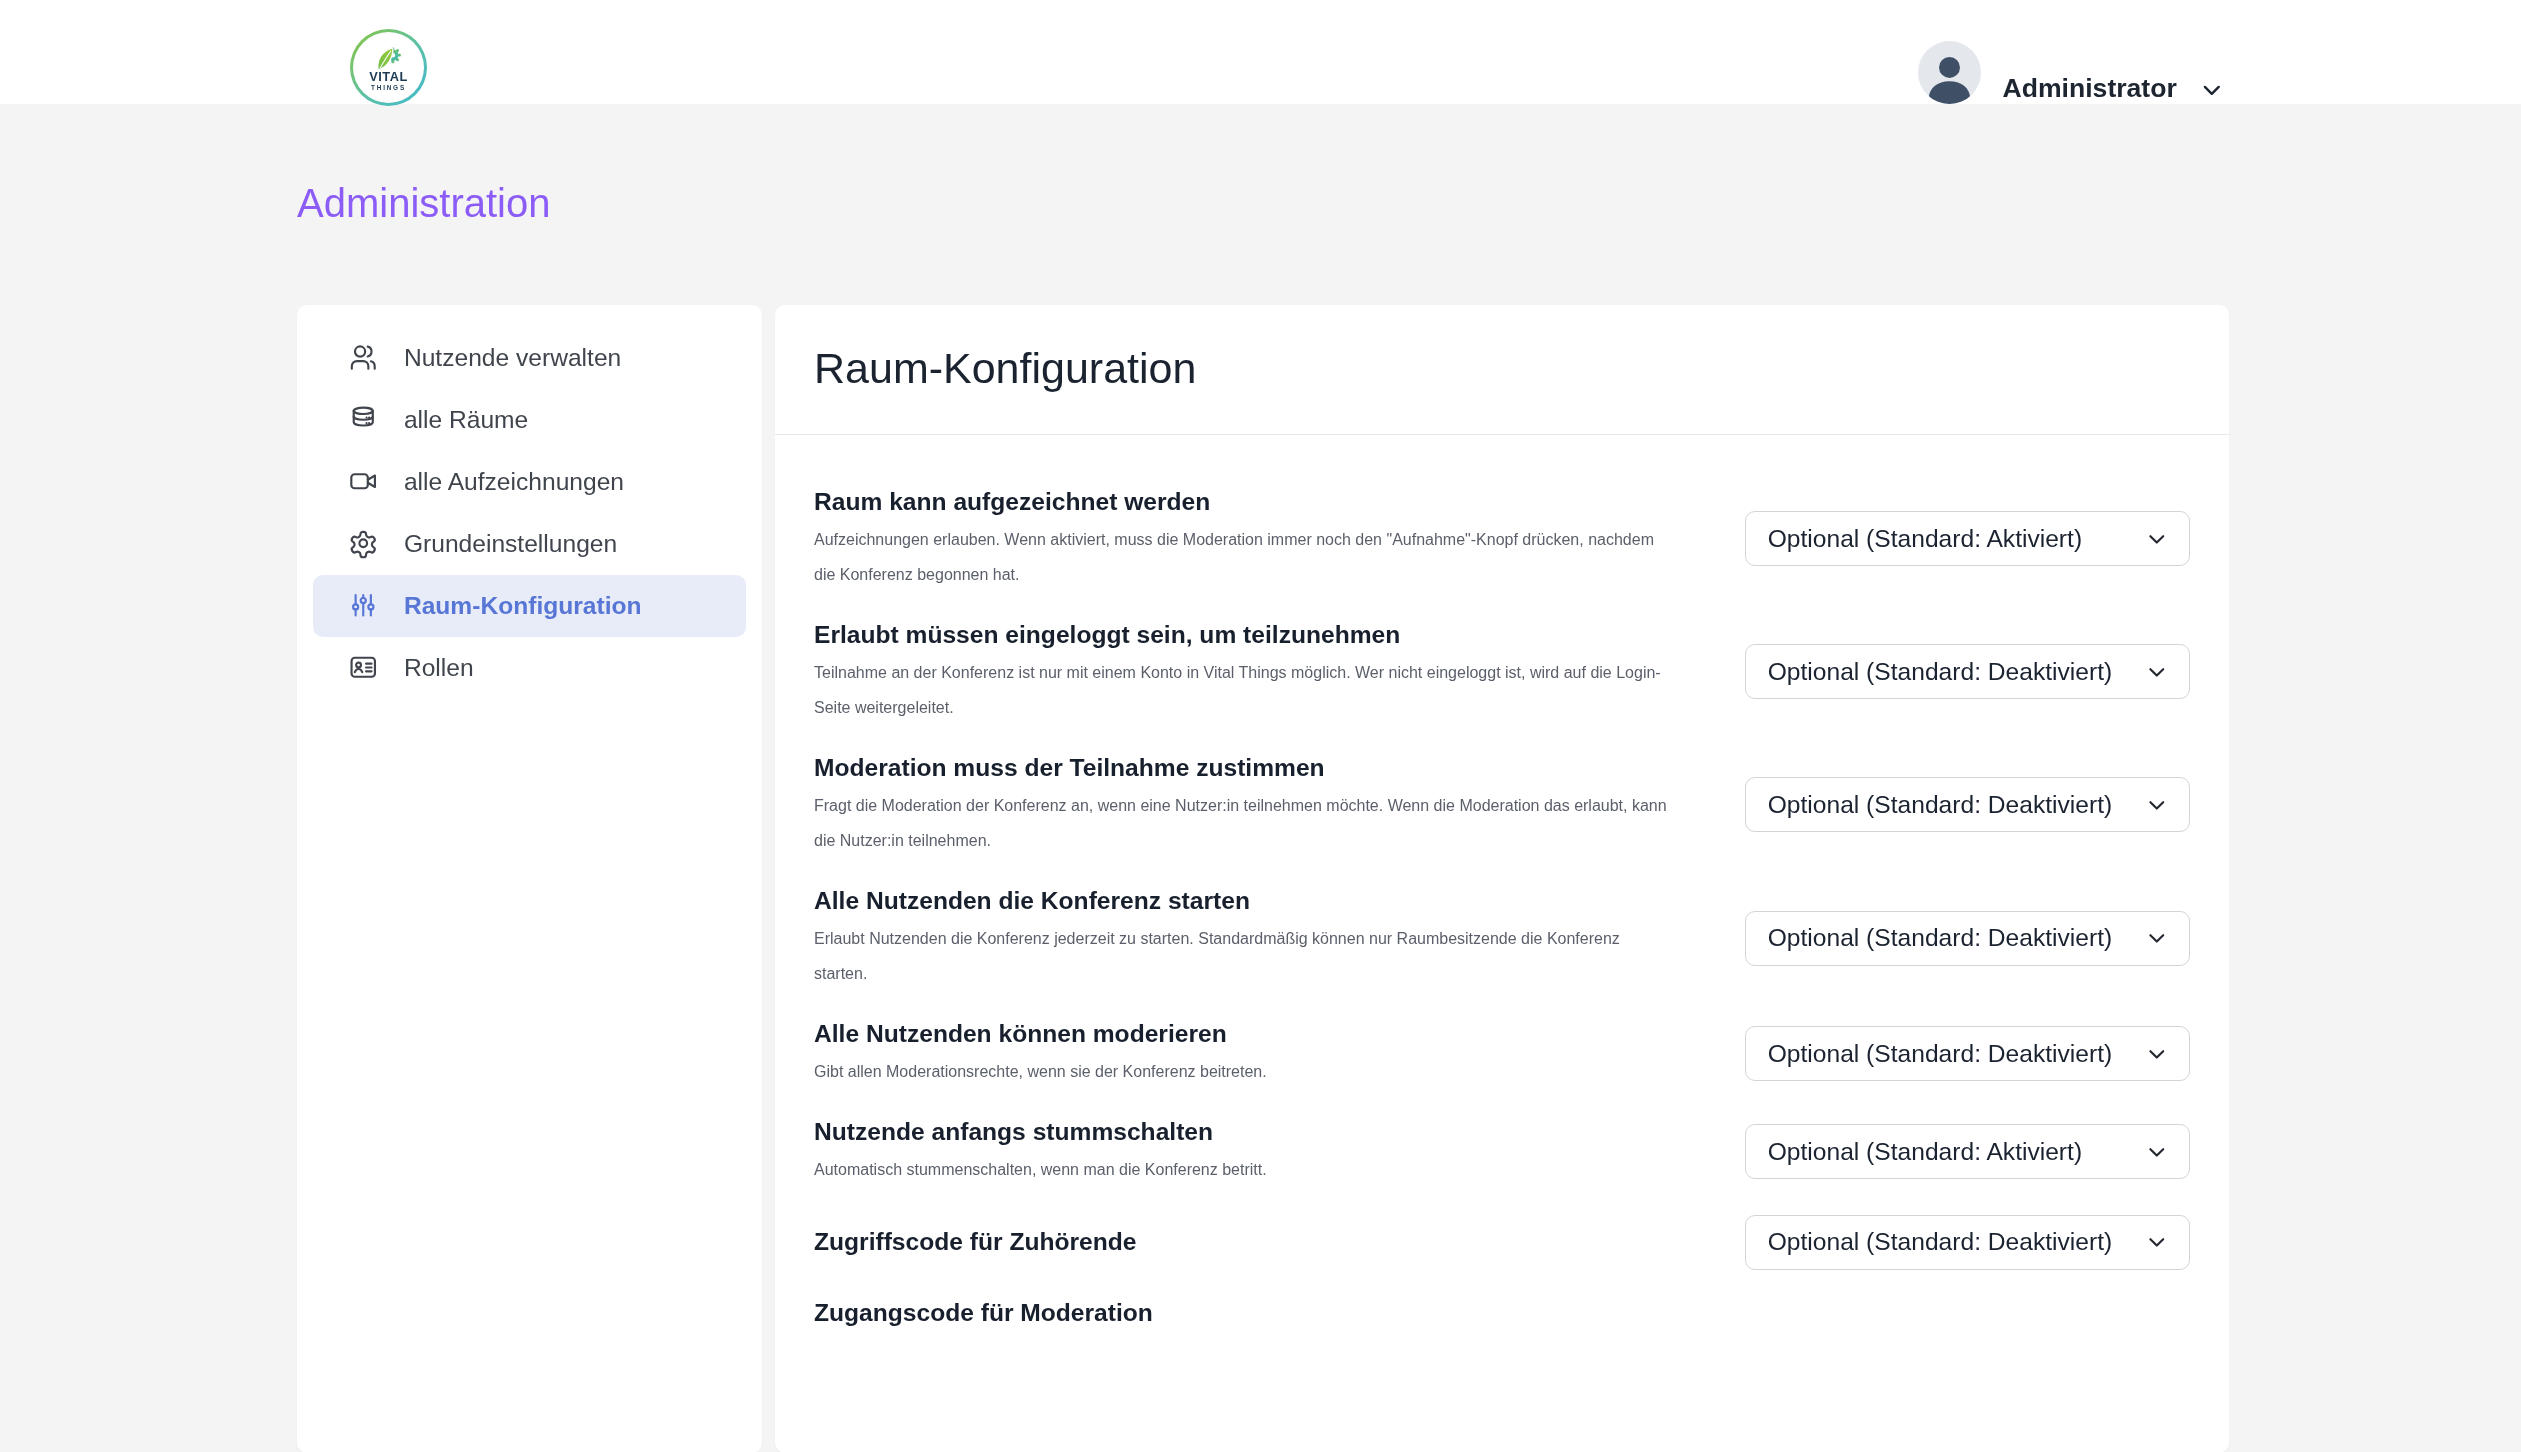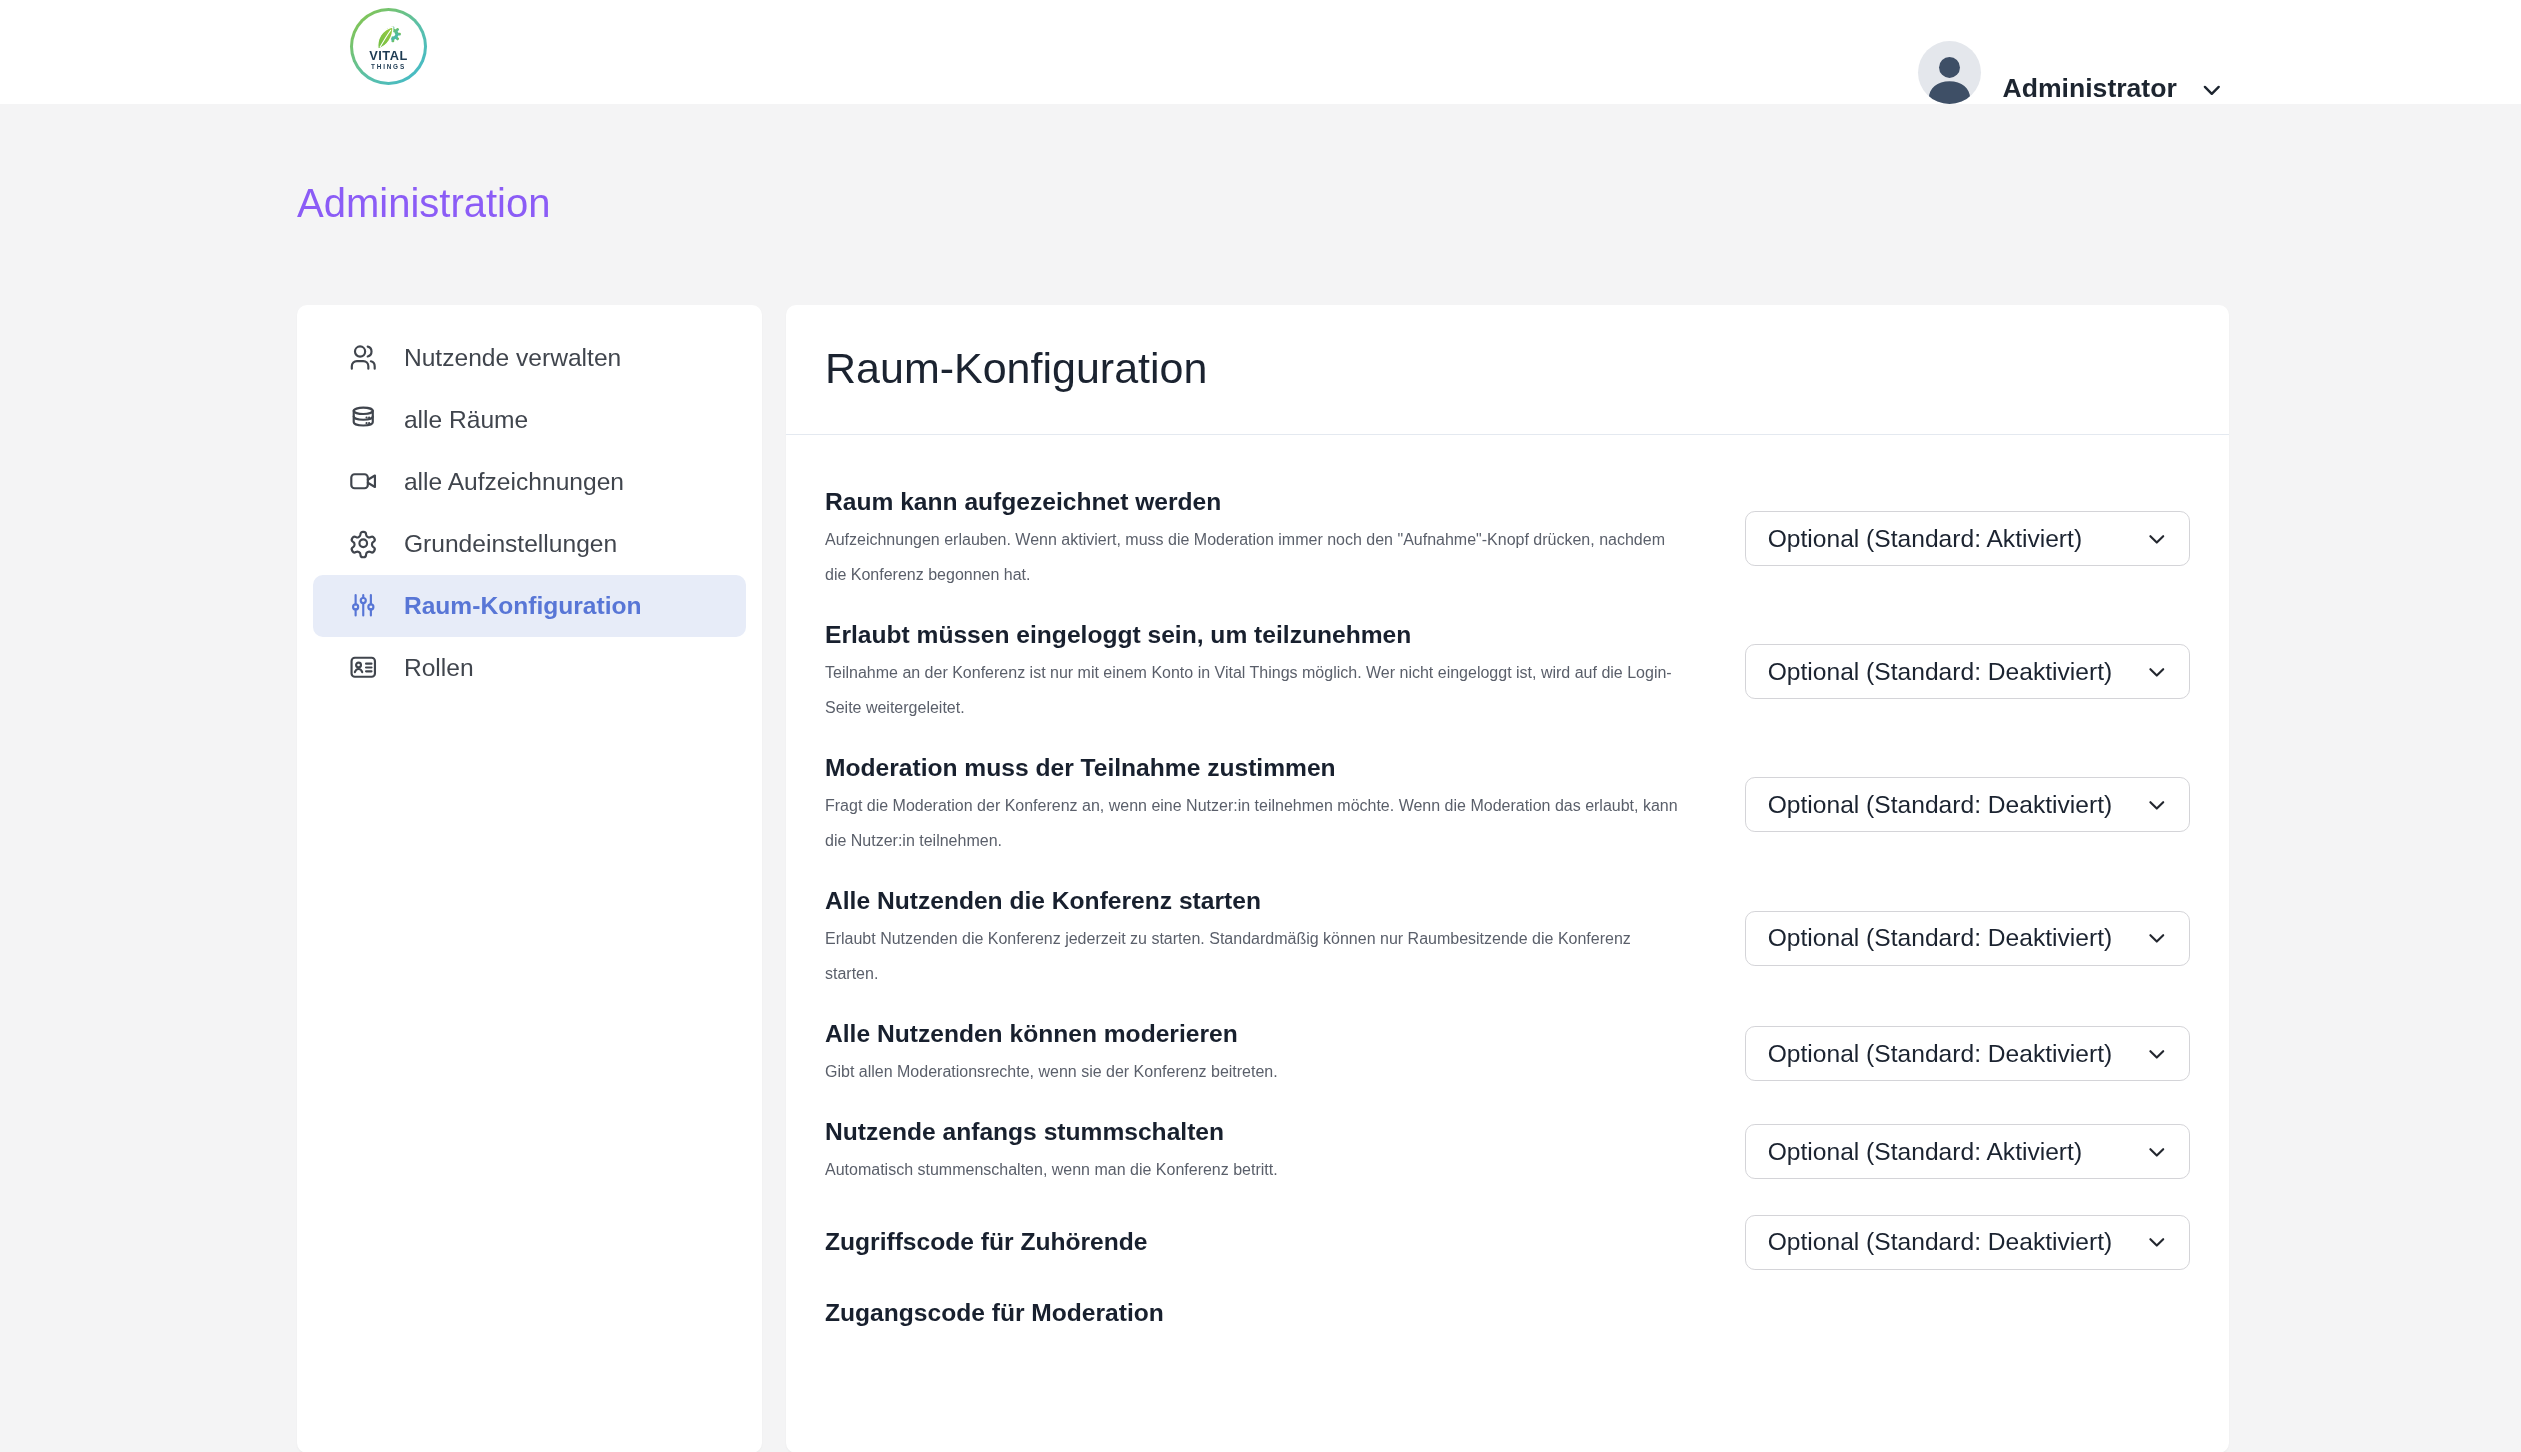--- a/index.html
+++ b/index.html
@@ -10,21 +10,21 @@
     font-family: "Liberation Sans", sans-serif;
     color: #1d2530;
   }
   
   .topbar {
     position: relative;
     height: 104px;
     background: #ffffff;
   }
   .logo-ring {
-    position: absolute; left: 350px; top: 8px;
+    position: absolute; left: 350px; top: 29px;
     width: 77px; height: 77px; border-radius: 50%;
     background: linear-gradient(135deg, #8cc63f 0%, #5bc0a8 55%, #3fb9cf 100%);
     padding: 3px;
   }
   .logo-inner {
     width: 100%; height: 100%; border-radius: 50%;
     background: #ffffff;
     display: flex; flex-direction: column; align-items: center; justify-content: center;
   }
   .logo-word  { font-size: 12.8px; font-weight: 800; letter-spacing: 0.5px; color: #1d3a52; line-height: 12.8px; margin-top: -1px; }
@@ -43,21 +43,21 @@
   .user-chevron { display: flex; align-items: center; margin-left: 3.9px; }
 
   
   .page-title {
     position: absolute; left: 297px; top: 179px;
     font-size: 40px; font-weight: 500; line-height: 49px; color: #8b5cf6;
   }
   .content {
     position: absolute; left: 297px; top: 305px;
     width: 1932px; height: 1148px;
-    display: flex; gap: 24px;
+    display: flex; gap: 13px;
   }
   .card {
     background: #ffffff;
     border-radius: 9.9px;
     box-shadow: 0 1px 2px rgba(0,0,0,0.04);
   }
   
   .sidebar { width: 465px; height: 100%; padding: 21.7px 15.8px; }
   .side-item {
     height: 62px; display: flex; align-items: center;

